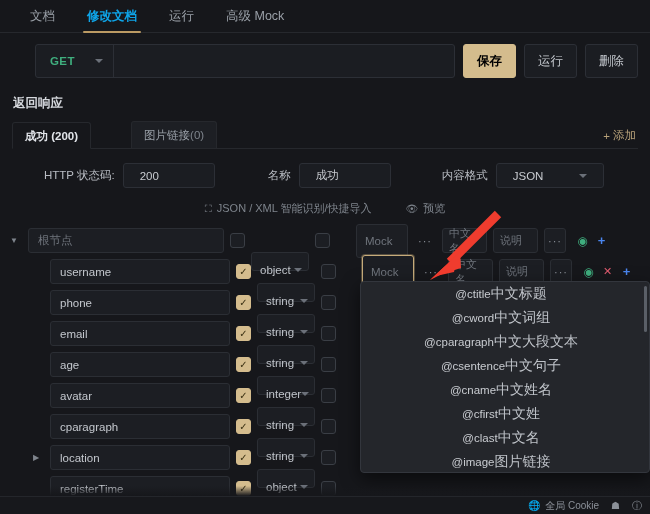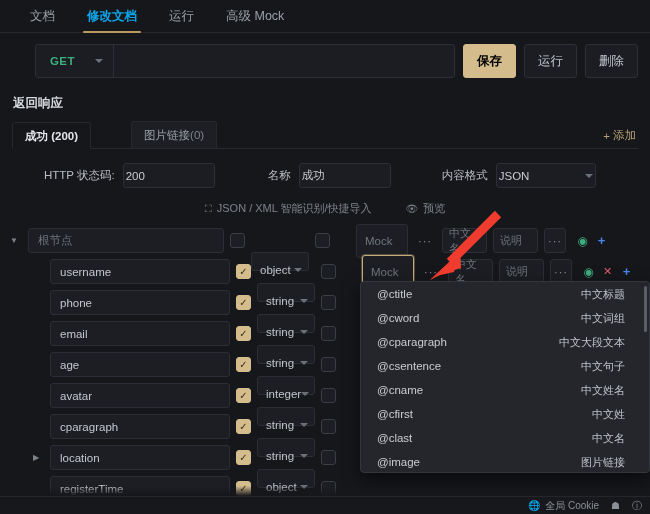--- a/index.html
+++ b/index.html
@@ -80,26 +80,26 @@
   }
 
   
   .metarow {
     margin-top: 14px; display: flex; align-items: center;
     padding-left: 44px; gap: 0;
   }
   .metalabel { font-size: 11.5px; color: #b9bdc4; margin-right: 8px; white-space:nowrap; }
   .metafield {
     background: #1b1d22; border: 1px solid #2c2f36; border-radius: 3px;
-    height: 25px; display:flex; align-items:center; padding: 0 2px;
+    height: 25px; display:flex; align-items:center; padding: 0 16px;
     font-size: 11.5px; color: #c9ccd1;
   }
   .metafield.w1 { width: 92px; }
   .metafield.w2 { width: 92px; }
-  .metafield.w3 { width: 100px; justify-content: space-between; }
+  .metafield.w3 { width: 108px; justify-content: space-between; }
   .spacer-a { width: 53px; }
   .spacer-b { width: 51px; }
 
   .helperrow { margin-top: 13px; display:flex; justify-content:center; align-items:center; gap: 34px; }
   .helper { font-size: 11px; color: #7e848c; display:flex; align-items:center; gap:5px; cursor:pointer; }
   .helper .gi { font-size: 10px; color:#7e848c; }
 
   
   .table { margin-top: 12px; padding: 0 10px 0 6px; }
   .trow { display:flex; align-items:center; height: 25px; margin-bottom: 6px; gap: 6px; }
@@ -148,24 +148,24 @@
   .ic.x { color:#e05b6f; font-weight:bold; font-size:11px; }
   .ic.plus { color:#4a86ef; font-weight:bold; font-size:13px; }
 
   
   .dropdown {
     position: absolute; left: 360px; top: 281px; width: 290px; height: 192px;
     background: #24262b; border: 1px solid #33363d; border-radius: 4px;
     box-shadow: 0 6px 18px rgba(0,0,0,.55); overflow: hidden; z-index: 40;
   }
   .dd-item {
-    height: 24px; display:flex; align-items:center; justify-content:space-between;
+    height: 24px; display:flex; align-items:center; justify-content:center;
     padding: 0 24px 0 16px; font-size: 11.5px; color: #c9ccd1; cursor:pointer;
   }
-  .dd-desc { color: #bfc3c9; font-size: 11px; }
+  .dd-desc { color: #bfc3c9; font-size: 14px; }
   .dd-scroll { position:absolute; right:2px; top: 4px; width: 3px; height: 46px; background:#5a5f67; border-radius:2px; }
 
   
   .arrow { position:absolute; left: 420px; top: 210px; z-index: 60; pointer-events:none; }
 
   
   .bottombar {
     position: absolute; left:0; right:0; bottom:0; height: 18px;
     background: #17181c; border-top: 1px solid #24262b;
     display:flex; align-items:center; justify-content: flex-end; padding: 0 8px; gap: 12px;

